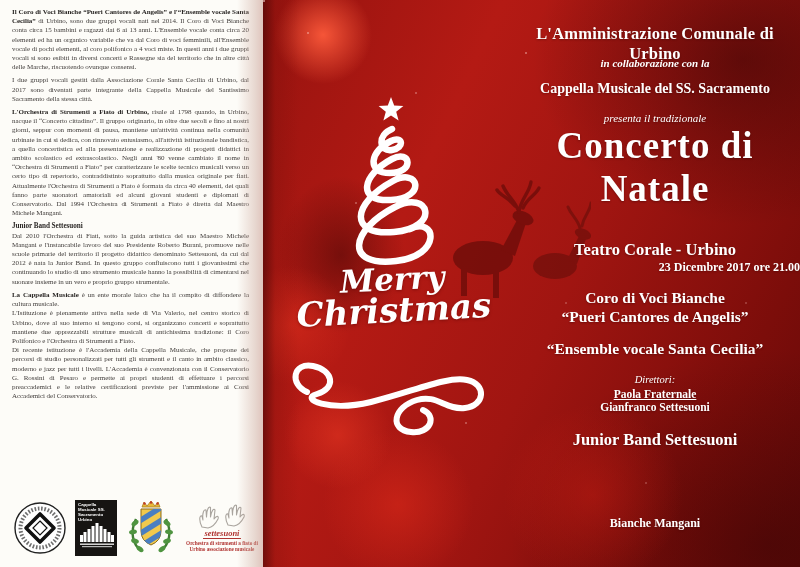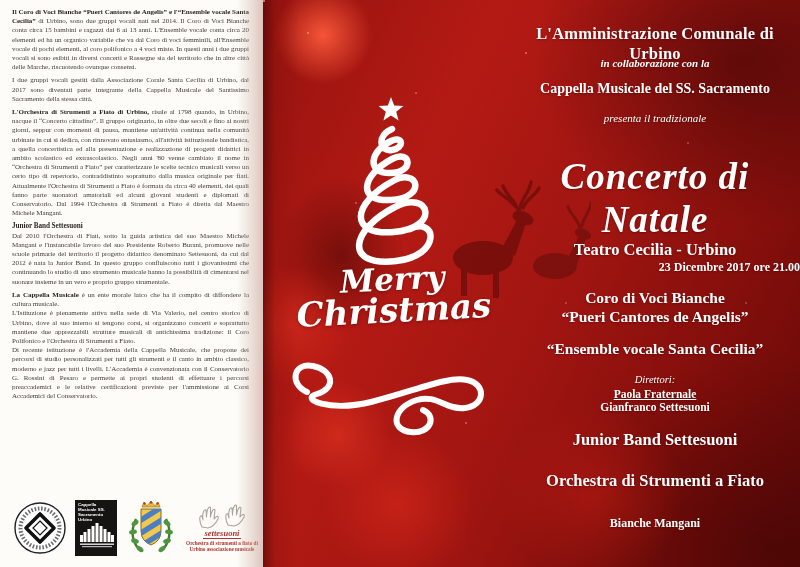--- a/index.html
+++ b/index.html
@@ -59,21 +59,21 @@
   .flourish{position:absolute;left:22px;top:352px;width:214px;height:92px;}
 
   
   .right-col{position:absolute;left:247px;top:0;width:290px;height:429px;color:#fff;text-align:center;
       font-family:"Liberation Serif",serif;text-shadow:0 1px 2px rgba(60,4,4,.45);}
   .right-col>div{position:absolute;left:0;width:290px;}
   .rc-org{top:24px;font-size:16.5px;font-weight:bold;letter-spacing:.2px;}
   .rc-collab{top:57px;font-size:11px;font-style:italic;font-weight:bold;}
   .rc-capp{top:81px;font-size:14px;font-weight:bold;}
   .rc-pres{top:112px;font-size:11px;font-style:italic;}
-  .rc-title{top:155px;font-size:37px;line-height:43px;font-weight:bold;letter-spacing:1px;font-style:italic;}
+  .rc-title{top:124px;font-size:37px;line-height:43px;font-weight:bold;letter-spacing:1px;}
   .rc-venue{top:240px;font-size:16.5px;font-weight:bold;}
   .rc-date{top:260px;font-size:12px;font-weight:bold;text-align:right;}
   .rc-g1{top:289px;font-size:15.5px;font-weight:bold;}
   .rc-g1b{top:308px;font-size:15.5px;font-weight:bold;}
   .rc-g2{top:340px;font-size:15.5px;font-weight:bold;}
   .rc-dirs{top:374px;font-size:10.5px;font-style:italic;}
   .rc-d1{top:388px;font-size:11.5px;font-weight:bold;text-decoration:underline;}
   .rc-d2{top:401px;font-size:11.5px;font-weight:bold;}
   .rc-g3{top:430px;font-size:16.5px;font-weight:bold;}
   .rc-g4{top:471px;font-size:16.5px;font-weight:bold;}
@@ -226,26 +226,25 @@
 
     <div class="right-col">
       <div class="rc-org">L'Amministrazione Comunale di Urbino</div>
       <div class="rc-collab">in collaborazione con la</div>
       <div class="rc-capp">Cappella Musicale del SS. Sacramento</div>
       <div class="rc-pres">presenta il tradizionale</div>
       <div class="rc-title">
         <div>Concerto di</div>
         <div>Natale</div>
       </div>
-      <div class="rc-venue">Teatro Cecilia - Urbino</div>
+      <div class="rc-venue">Teatro Corale - Urbino</div>
       <div class="rc-date">23 Dicembre 2017 ore 21.00</div>
       <div class="rc-g1">Coro di Voci Bianche</div>
       <div class="rc-g1b">“Pueri Cantores de Angelis”</div>
       <div class="rc-g2">“Ensemble vocale Santa Cecilia”</div>
       <div class="rc-dirs">Direttori:</div>
       <div class="rc-d1">Paola Fraternale</div>
       <div class="rc-d2">Gianfranco Settesuoni</div>
       <div class="rc-g3">Junior Band Settesuoni</div>
-      <div class="rc-g4">Orchestra di Strumenti a Fiato</div>
       <div class="rc-d3">Bianche Mangani</div>
     </div>
   </div>
 </div>
 
 </body></html>

